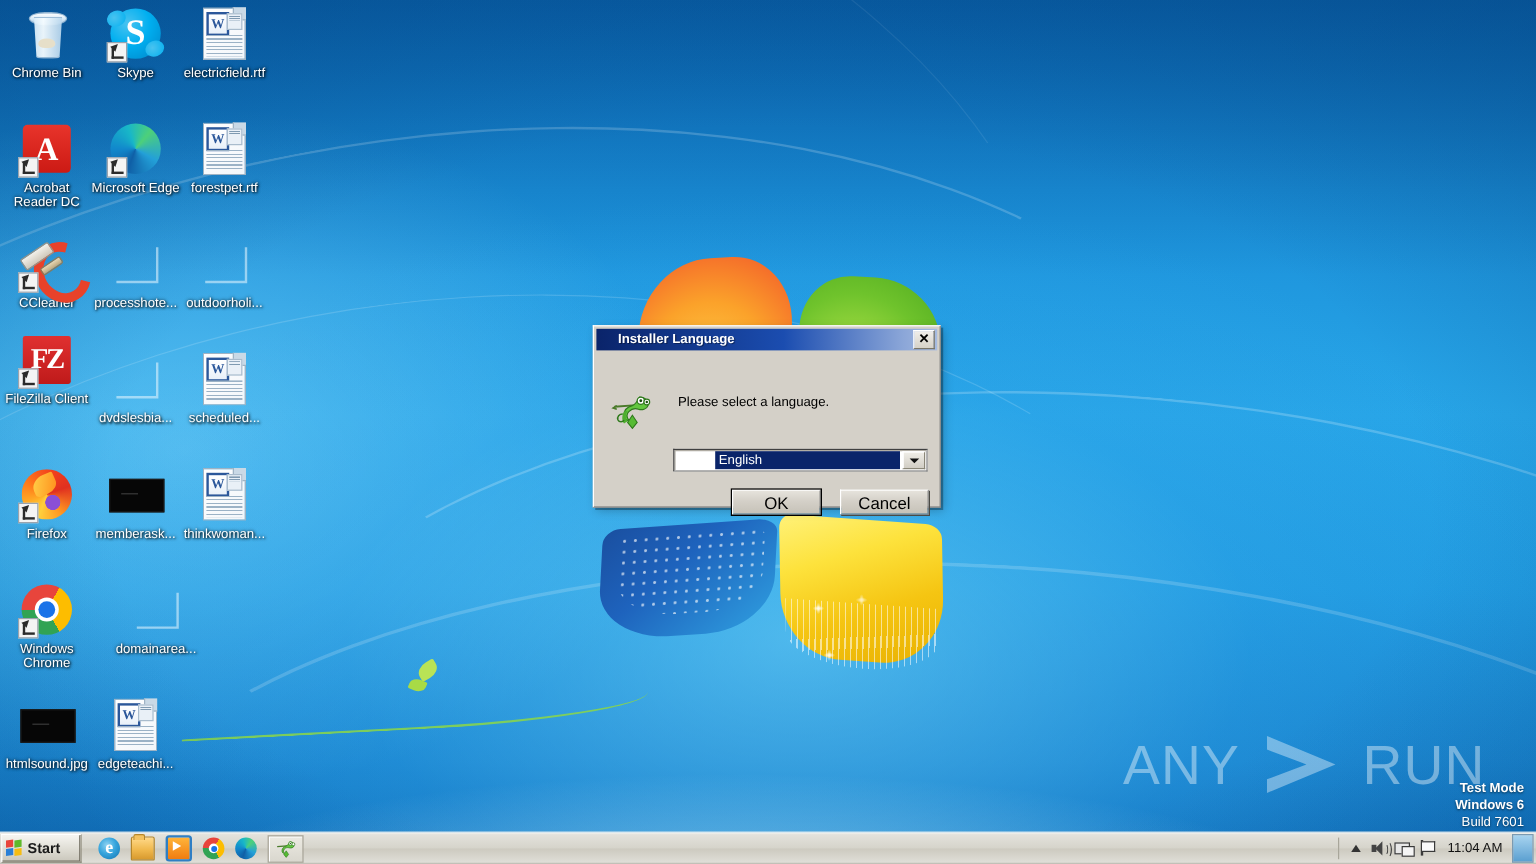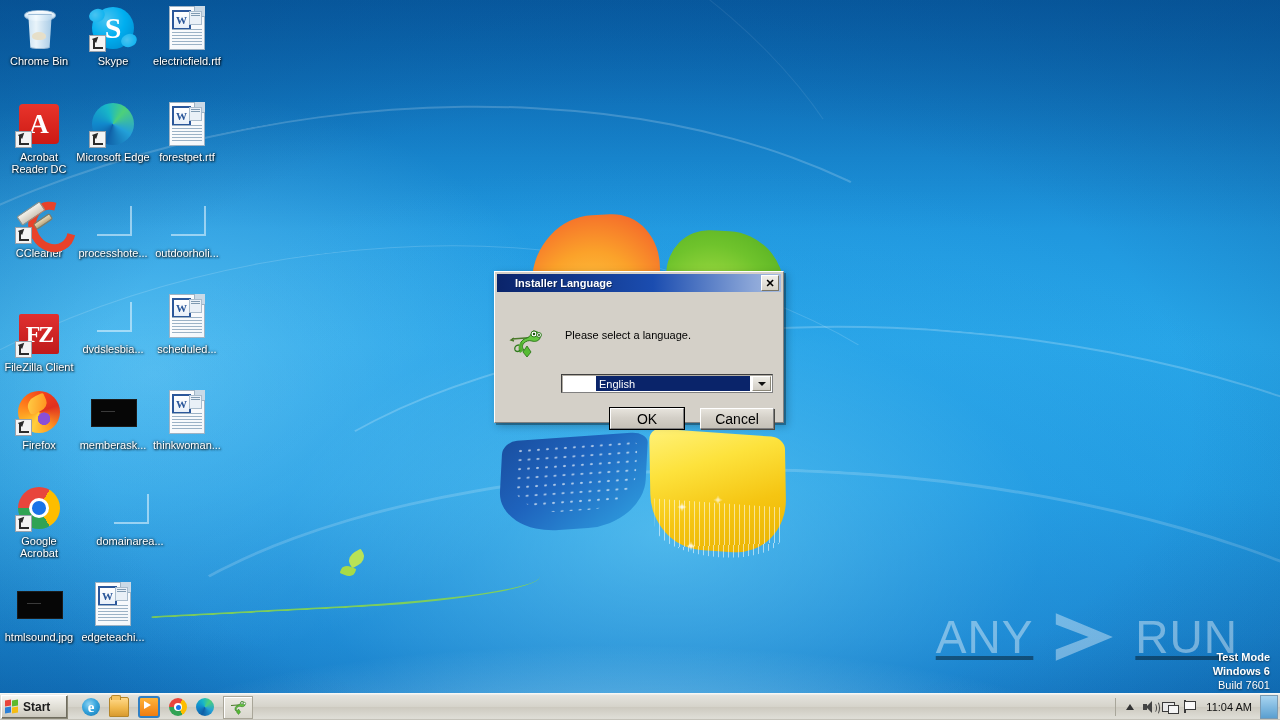--- a/index.html
+++ b/index.html
@@ -375,21 +375,20 @@
     content:""; position:absolute; left:9px; top:11px; width:14px; height:1px;
     background:#3a3a3a;
   }
 
   
   .anyrun {
     position:absolute; right: 42px; bottom: 56px;
     display:flex; align-items:center; gap: 20px;
     opacity: .40;
     pointer-events:none;
-    text-decoration:underline;
   }
   .anyrun .wtxt {
     font-size: 46px; letter-spacing: 1px; color:#ffffff; font-weight:400;
     font-family:"Liberation Sans", sans-serif;
   }
   .anyrun .play {
     position:relative; width: 62px; height: 54px;
   }
   .anyrun .play .tri {
     position:absolute; inset:0;
@@ -753,21 +752,21 @@
           <span class="ico-blank"></span>
         </div>
         <div class="lbl">processhote...</div>
       </div>
       <div class="dicon" style="left: 150px; top: 196px;">
         <div class="glyph">
           <span class="ico-blank"></span>
         </div>
         <div class="lbl">outdoorholi...</div>
       </div>
-      <div class="dicon" style="left: 2px; top: 310px;">
+      <div class="dicon" style="left: 2px; top: 276px;">
         <div class="glyph">
           <span class="ico-fz">
             <span class="t">FZ</span>
           </span>
           <span class="shortcut"></span>
         </div>
         <div class="lbl">FileZilla Client</div>
       </div>
       <div class="dicon" style="left: 76px; top: 292px;">
         <div class="glyph">
@@ -814,21 +813,21 @@
             <span class="lines"></span>
           </span>
         </div>
         <div class="lbl">thinkwoman...</div>
       </div>
       <div class="dicon" style="left: 2px; top: 484px;">
         <div class="glyph">
           <span class="ico-chrome"></span>
           <span class="shortcut"></span>
         </div>
-        <div class="lbl">Google Acrobat</div>
+        <div class="lbl">Windows Chrome</div>
       </div>
       <div class="dicon" style="left: 93px; top: 484px;">
         <div class="glyph">
           <span class="ico-blank"></span>
         </div>
         <div class="lbl">domainarea...</div>
       </div>
       <div class="dicon" style="left: 2px; top: 580px;">
         <div class="glyph">
           <span class="ico-black"></span>

